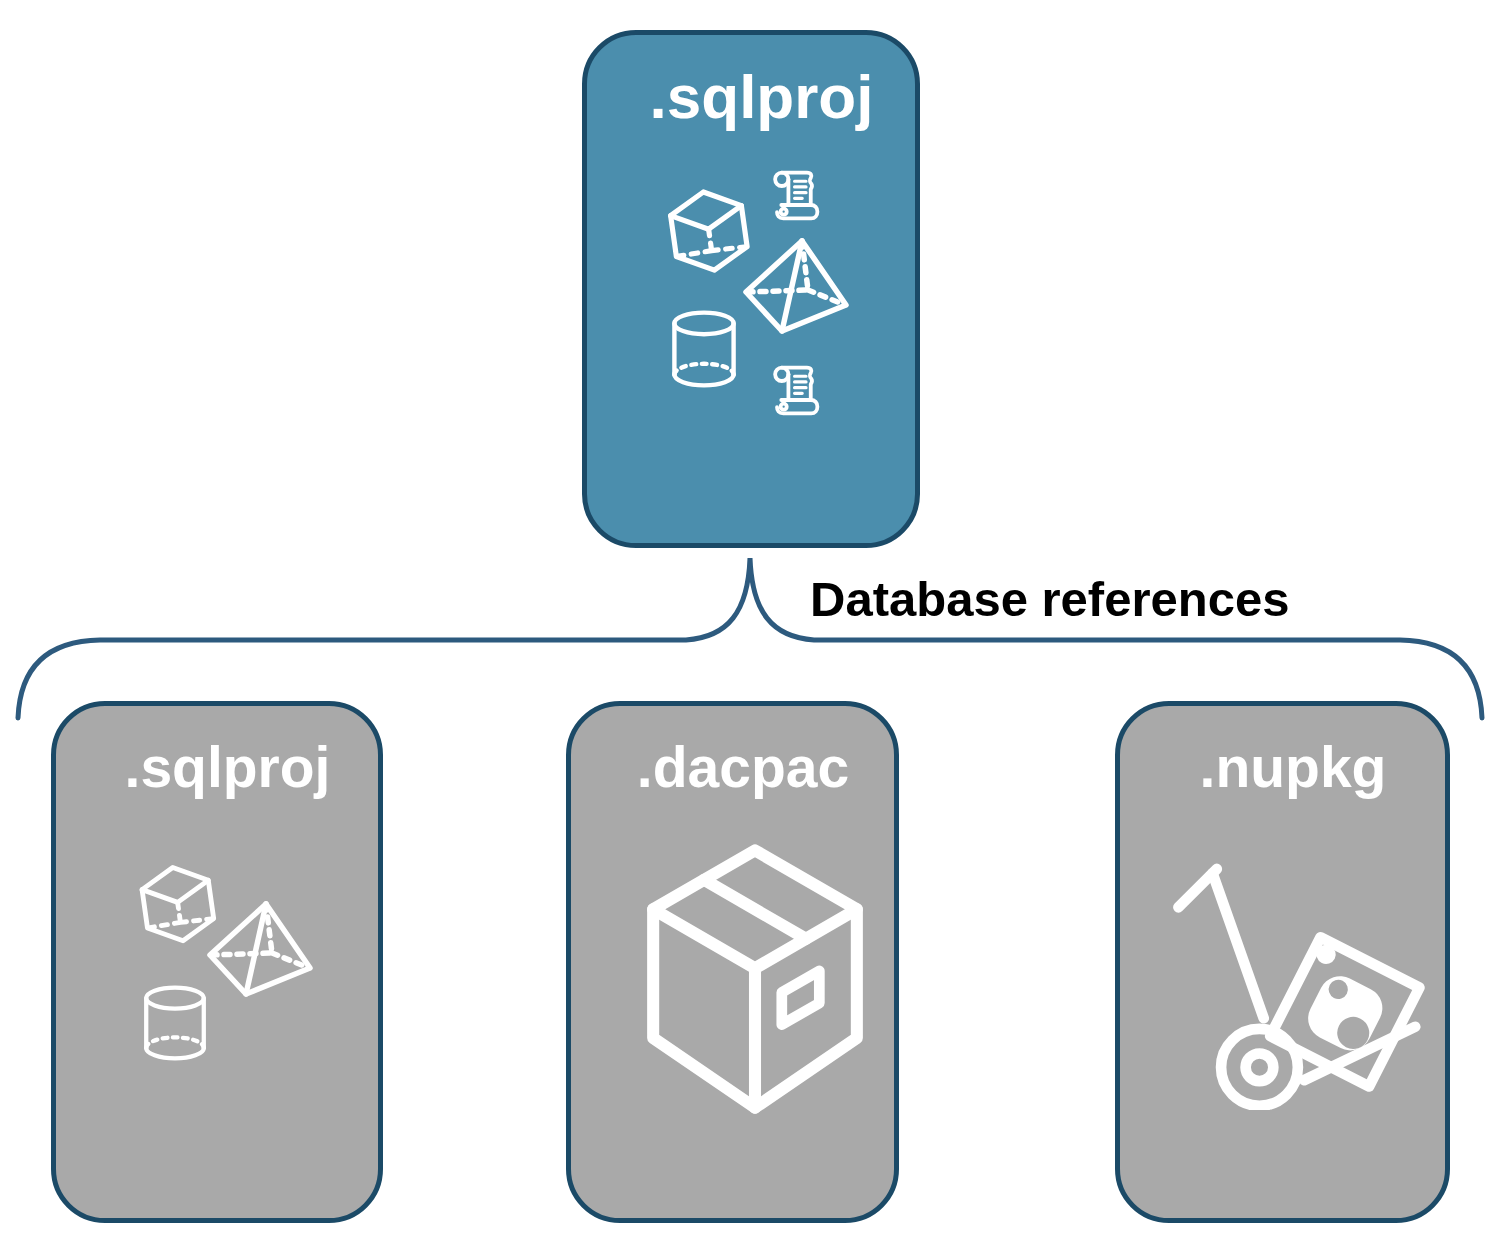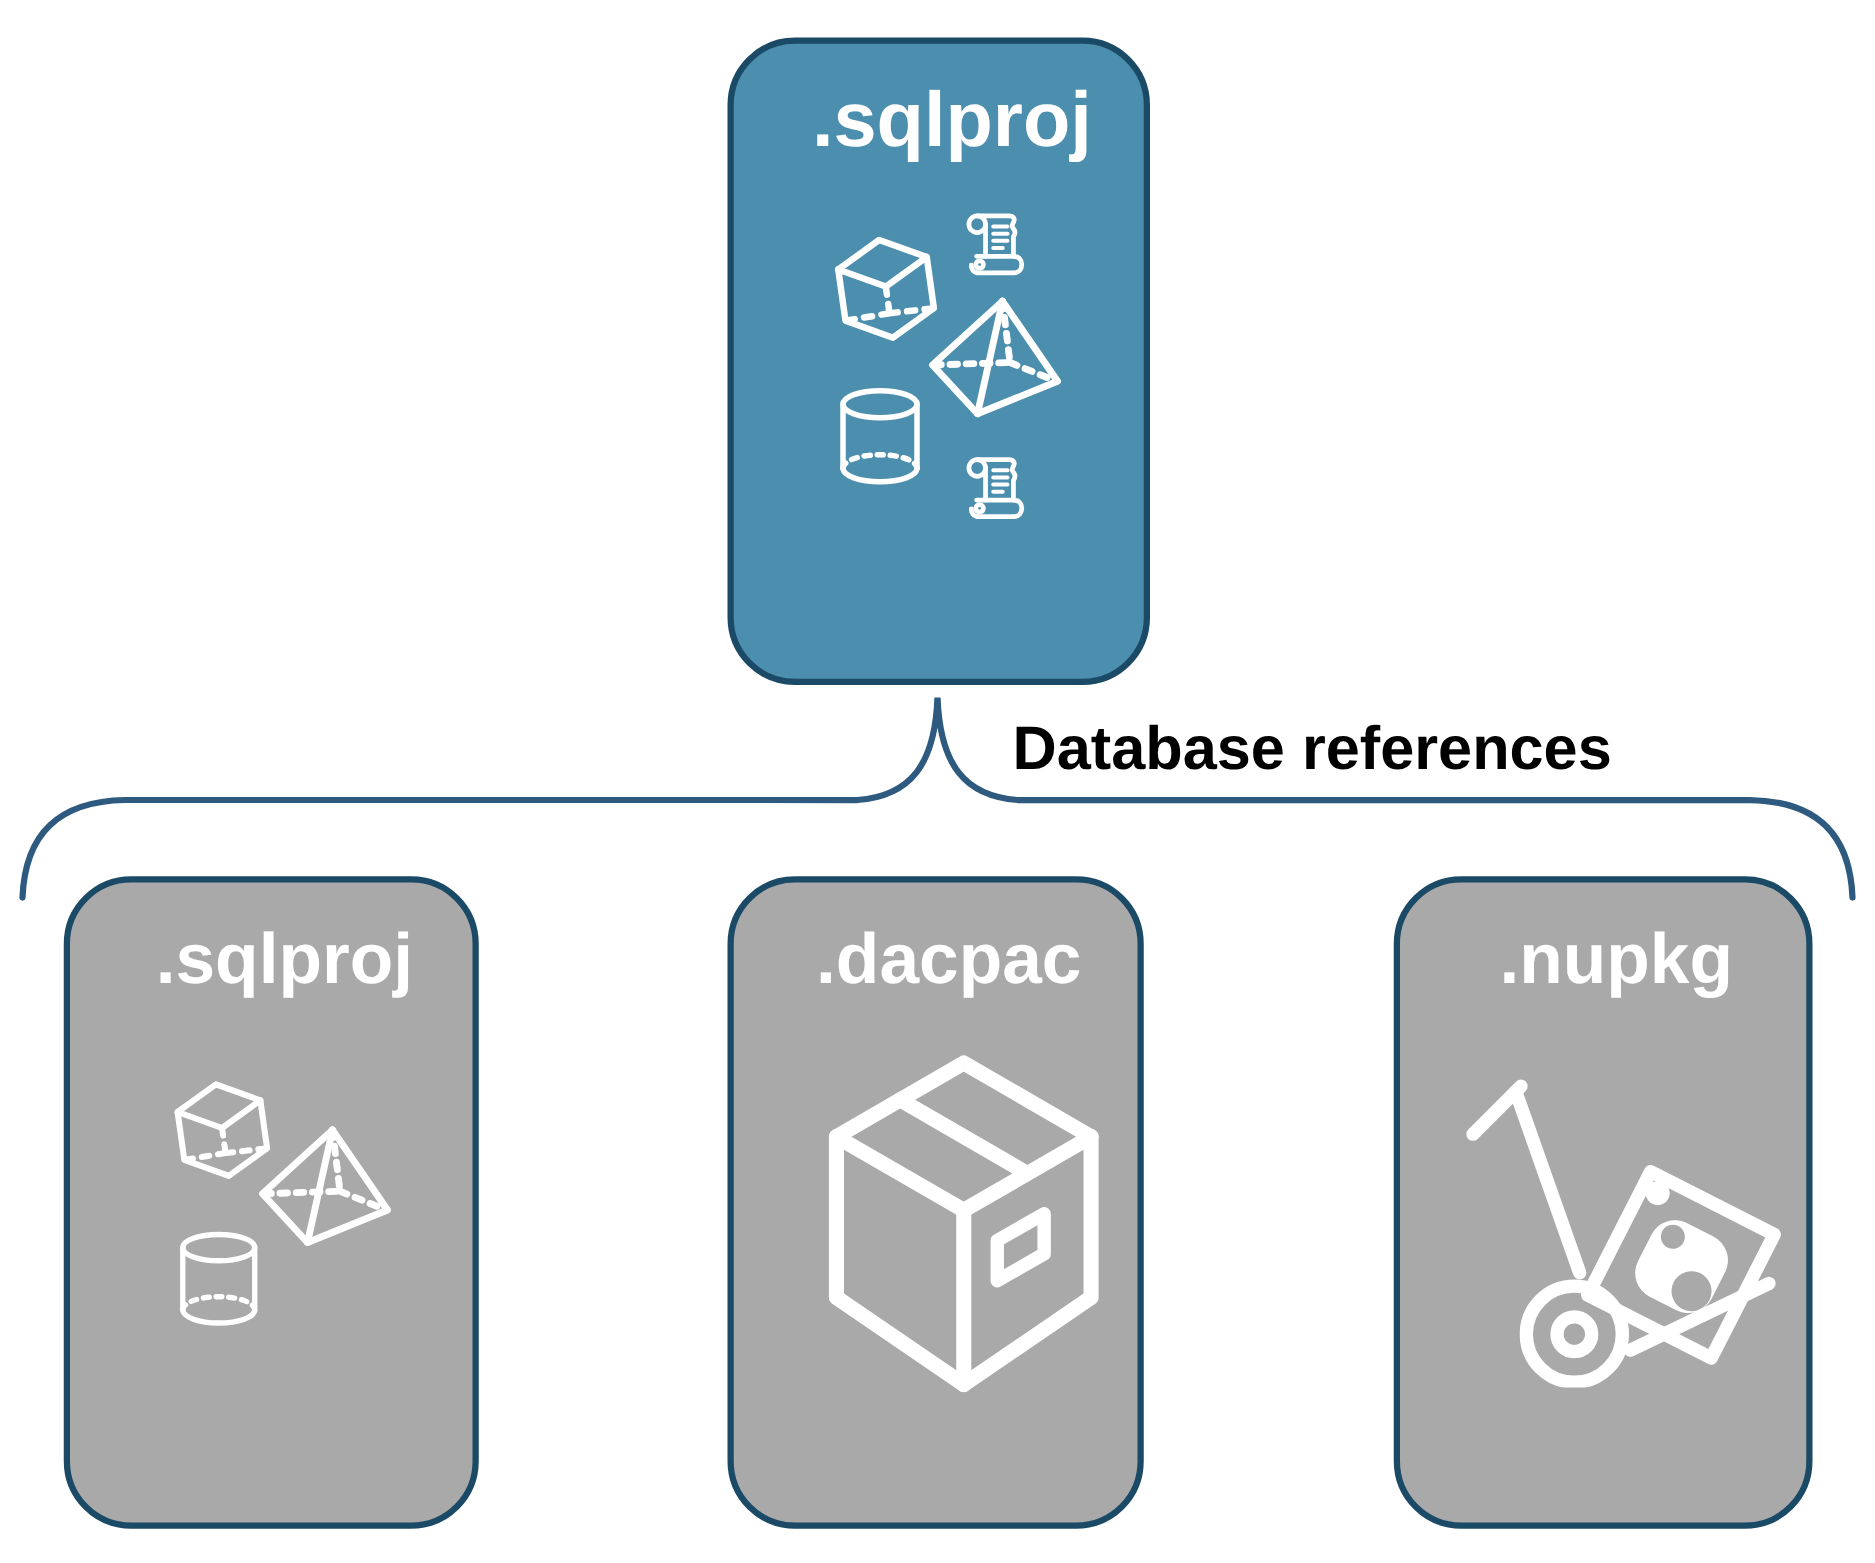--- a/index.html
+++ b/index.html
@@ -31,21 +31,21 @@
   #brace{ position:absolute; left:0; top:0; pointer-events:none; }
   .connector-label{
     position:absolute;
     left:810px; top:571px;
     font-size:49px;
     font-weight:bold;
     color:#000000;
     white-space:nowrap;
   }
   #child-sqlproj{ left:51px;  top:701px; width:332px; height:522px; }
-  #child-dacpac { left:582px; top:701px; width:333px; height:522px; }
+  #child-dacpac { left:566px; top:701px; width:333px; height:522px; }
   #child-nupkg  { left:1115px;top:701px; width:335px; height:522px; }
 </style>
 </head>
 <body>
 
 <svg width="0" height="0" style="position:absolute" aria-hidden="true">
   <defs>
     <symbol id="sym-cube" viewBox="0 0 100 100">
       <g fill="none" stroke="#fff" stroke-width="5.5" stroke-linejoin="round" stroke-linecap="round">
         <path d="M50 7 L88 27 L88 71 L50 91 L12 71 L12 27 Z"></path>

